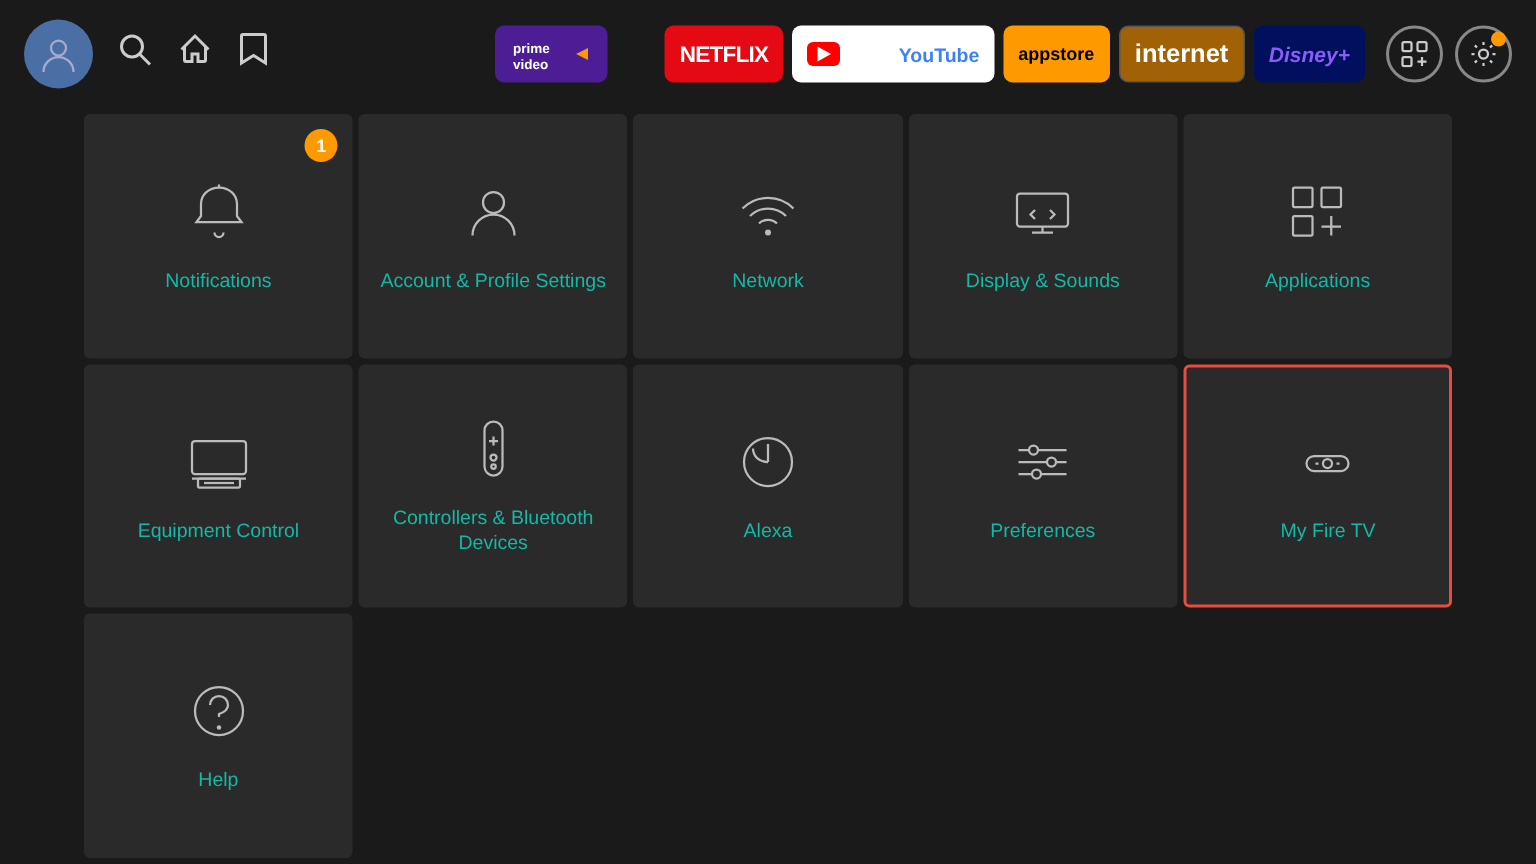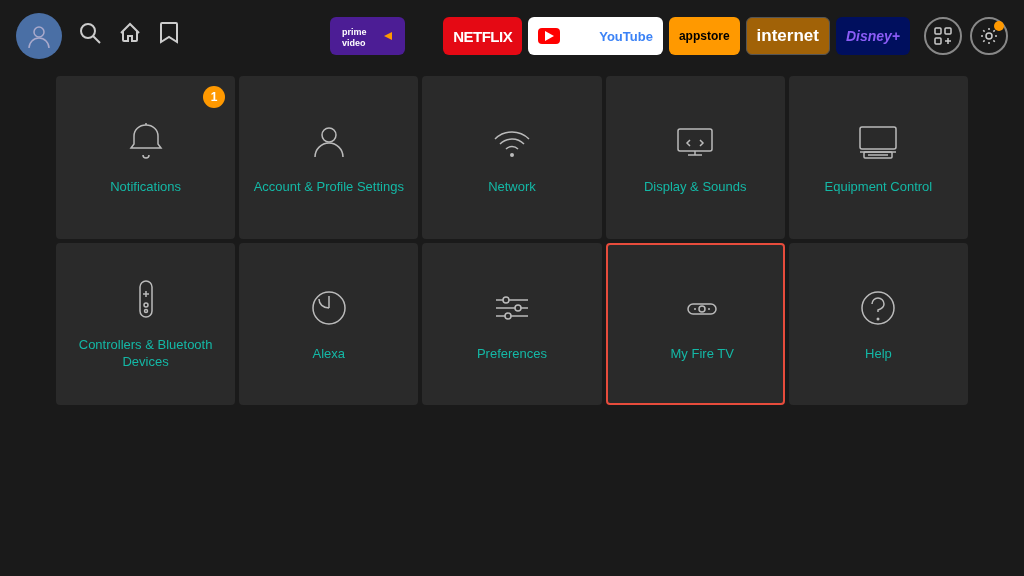--- a/index.html
+++ b/index.html
@@ -287,20 +287,32 @@
       <svg viewBox="0 0 44 44" fill="none" stroke="#bbb" stroke-width="1.5">
         <rect x="5" y="10" width="34" height="22" rx="2"></rect>
         <line x1="15" y1="36" x2="29" y2="36"></line>
         <line x1="22" y1="32" x2="22" y2="36"></line>
         <path d="M17 21l-3 3 3 3M27 21l3 3-3 3"></path>
       </svg>
     </div>
     <span class="tile-label">Display &amp; Sounds</span>
   </div>
 
+  <div class="settings-tile">
+    <div class="tile-icon">
+      <svg viewBox="0 0 44 44" fill="none" stroke="#bbb" stroke-width="1.5">
+        <rect x="6" y="6" width="13" height="13" rx="1"></rect>
+        <rect x="25" y="6" width="13" height="13" rx="1"></rect>
+        <rect x="6" y="25" width="13" height="13" rx="1"></rect>
+        <line x1="25" y1="32" x2="38" y2="32"></line>
+        <line x1="31.5" y1="25" x2="31.5" y2="38"></line>
+      </svg>
+    </div>
+    <span class="tile-label">Applications</span>
+  </div>
 
   <div class="settings-tile">
     <div class="tile-icon">
       <svg viewBox="0 0 44 44" fill="none" stroke="#bbb" stroke-width="1.5">
         <rect x="4" y="8" width="36" height="22" rx="2"></rect>
         <line x1="4" y1="33" x2="40" y2="33"></line>
         <rect x="8" y="33" width="28" height="6" rx="1"></rect>
         <line x1="12" y1="36" x2="32" y2="36"></line>
       </svg>
     </div>

